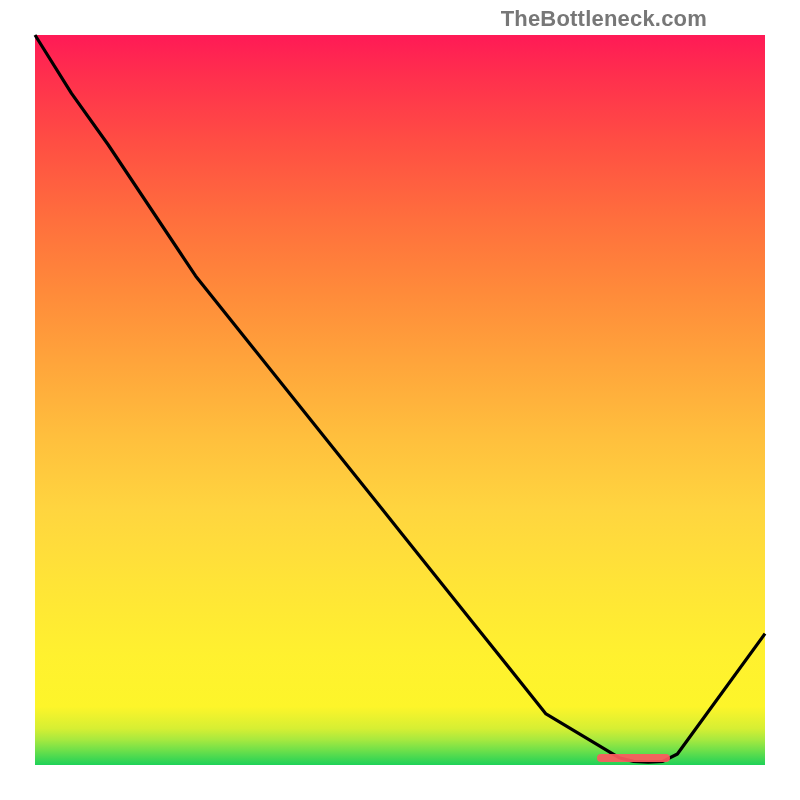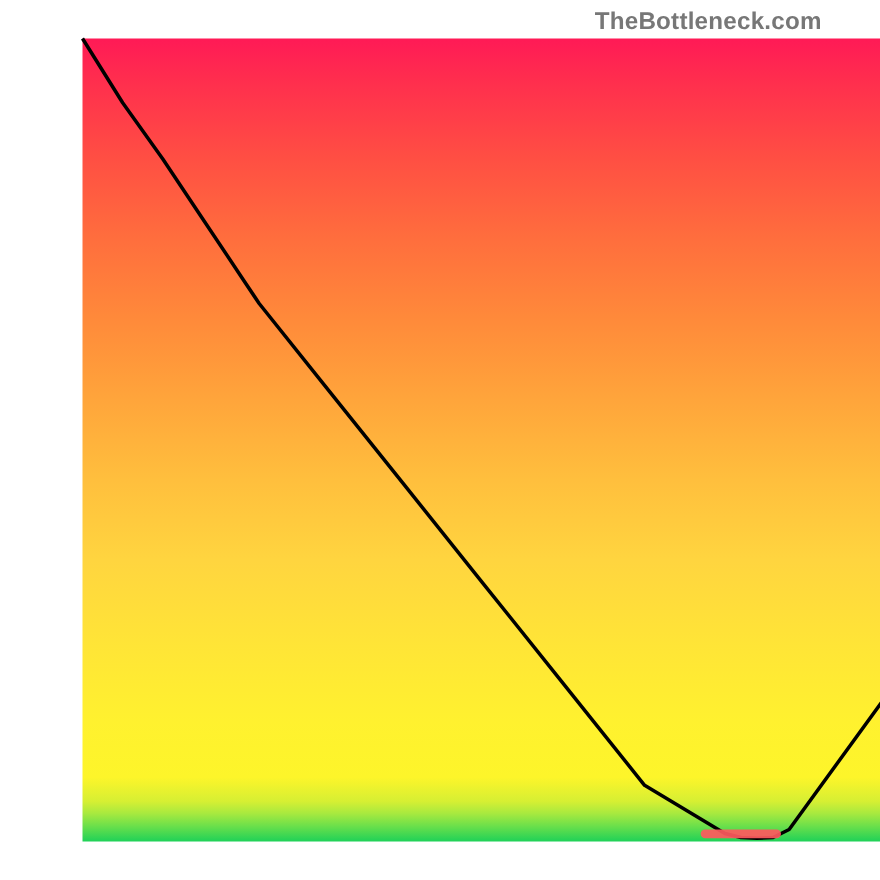--- a/index.html
+++ b/index.html
@@ -8,21 +8,20 @@
     width: 800px;
     height: 800px;
     background: #fff;
     font-family: Arial, Helvetica, sans-serif;
     overflow: hidden;
   }
   .frame {
     position: relative;
     width: 721px;
     height: 800px;
-    margin-left: 40px;
   }
   .watermark {
     position: absolute;
     top: 6px;
     right: 14px;
     font-size: 22px;
     font-weight: 600;
     color: #777;
     letter-spacing: 0.2px;
     user-select: none;

